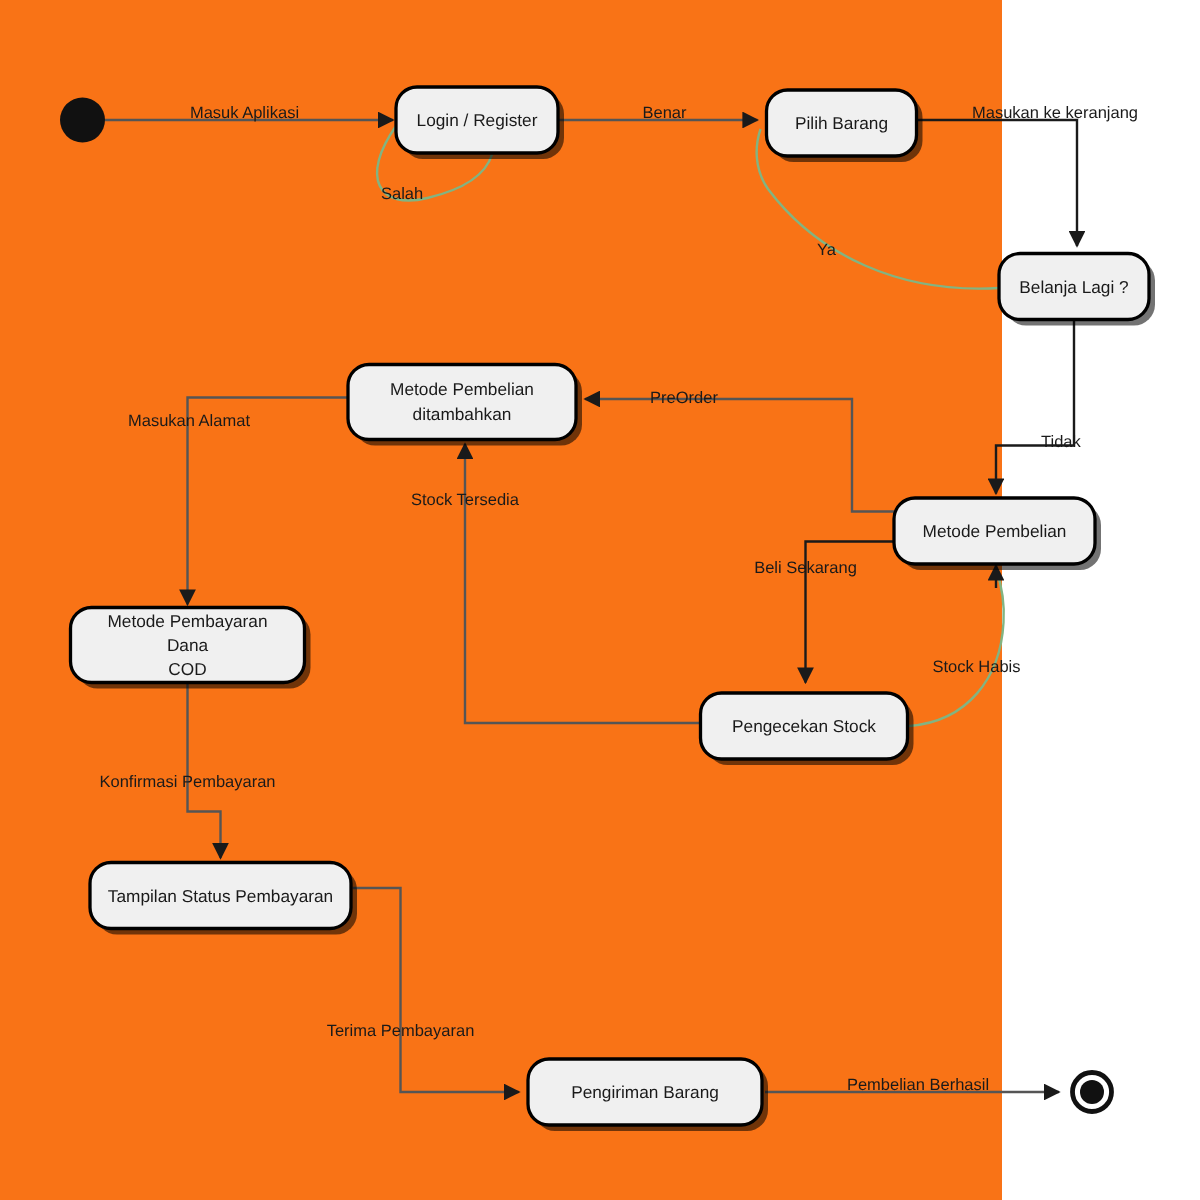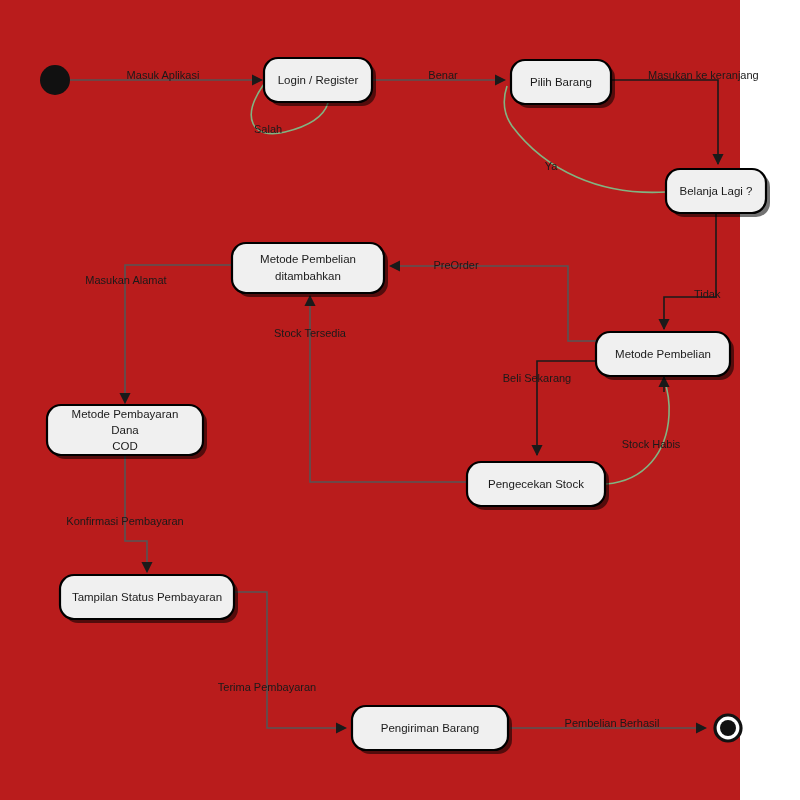--- a/index.html
+++ b/index.html
@@ -8,23 +8,23 @@
     background: #ffffff;
   }
   body {
     width: 800px;
     height: 800px;
     overflow: hidden;
     font-family: "Liberation Sans", sans-serif;
   }
   #diagram-root {
     position: relative;
-    width: 740px;
+    width: 668px;
     height: 800px;
-    background: #b91c1c;
+    background: #f97316;
   }
   svg#flow-svg {
     position: absolute;
     top: 0;
     left: 0;
     width: 800px;
     height: 800px;
     display: block;
   }
   .node-label {

